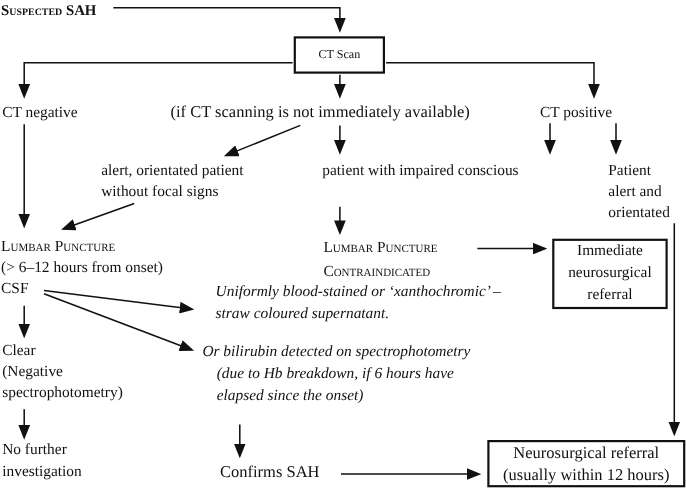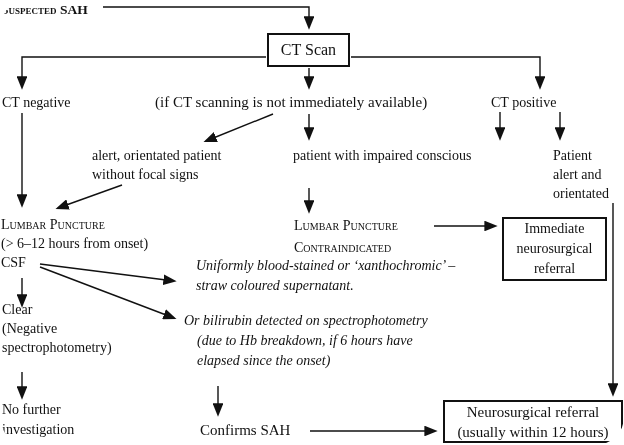--- a/index.html
+++ b/index.html
@@ -1,35 +1,35 @@
 <!DOCTYPE html>
 <html style="--ink: #111111; --paper: #ffffff;"><head>
 <meta charset="utf-8">
 <style>
   html,body { margin:0; padding:0; background:#ffffff; }
   .canvas {
     position:relative; width:624px; height:445px; overflow:hidden;
     background:var(--paper,#ffffff); color:var(--ink,#111111);
-    font-family:"Liberation Serif","DejaVu Serif",serif; font-size:14px;border-radius:28px;
+    font-family:"Liberation Serif","DejaVu Serif",serif; font-size:14px;
   }
   .lines { position:absolute; left:0; top:0; }
   .lines line, .lines polyline { stroke:var(--ink,#111111); stroke-width:1.4; fill:none; }
   .txt { position:absolute; white-space:nowrap; line-height:19px; }
   .sc   { font-variant:small-caps; }
   .bold { font-weight:bold; }
   .it   { font-style:italic; }
   .lh20 { line-height:20px; }
   .lh22 { line-height:22px; }
   .box {
     position:absolute; border:2px solid var(--ink,#111111);
     display:flex; align-items:center; justify-content:center;
     text-align:center; background:#ffffff;
   }
   .box .inner { line-height:20px; }
-  .fs15 { font-size:16px; }
+  .fs15 { font-size:11px; }
   .fs145 { font-size:15px; }
 </style>
 </head>
 <body>
 
 <div class="canvas">
 
   <svg class="lines" width="624" height="445" viewBox="0 0 624 445" aria-hidden="true">
     <defs>
       <marker id="ah" viewBox="0 0 10 8" refX="8" refY="4" markerWidth="9.5" markerHeight="7.6" orient="auto">
@@ -108,21 +108,21 @@
     <div>straw coloured supernatant.</div>
   </div>
 
   <div class="txt it" style="left:184px;top:311px;">Or bilirubin detected on spectrophotometry</div>
 
   <div class="txt lh20" style="left:197px;top:331px;font-style:italic;">
     <div>(due to Hb breakdown, if 6 hours have</div>
     <div>elapsed since the onset)</div>
   </div>
 
-  <div class="txt" style="left:2px;top:300px;">
+  <div class="txt" style="left:2px;top:310px;">
     <div>Clear</div>
     <div>(Negative</div>
     <div>spectrophotometry)</div>
   </div>
 
   <div class="txt lh20" style="left:2px;top:400px;">
     <div>No further</div>
     <div>investigation</div>
   </div>
 

